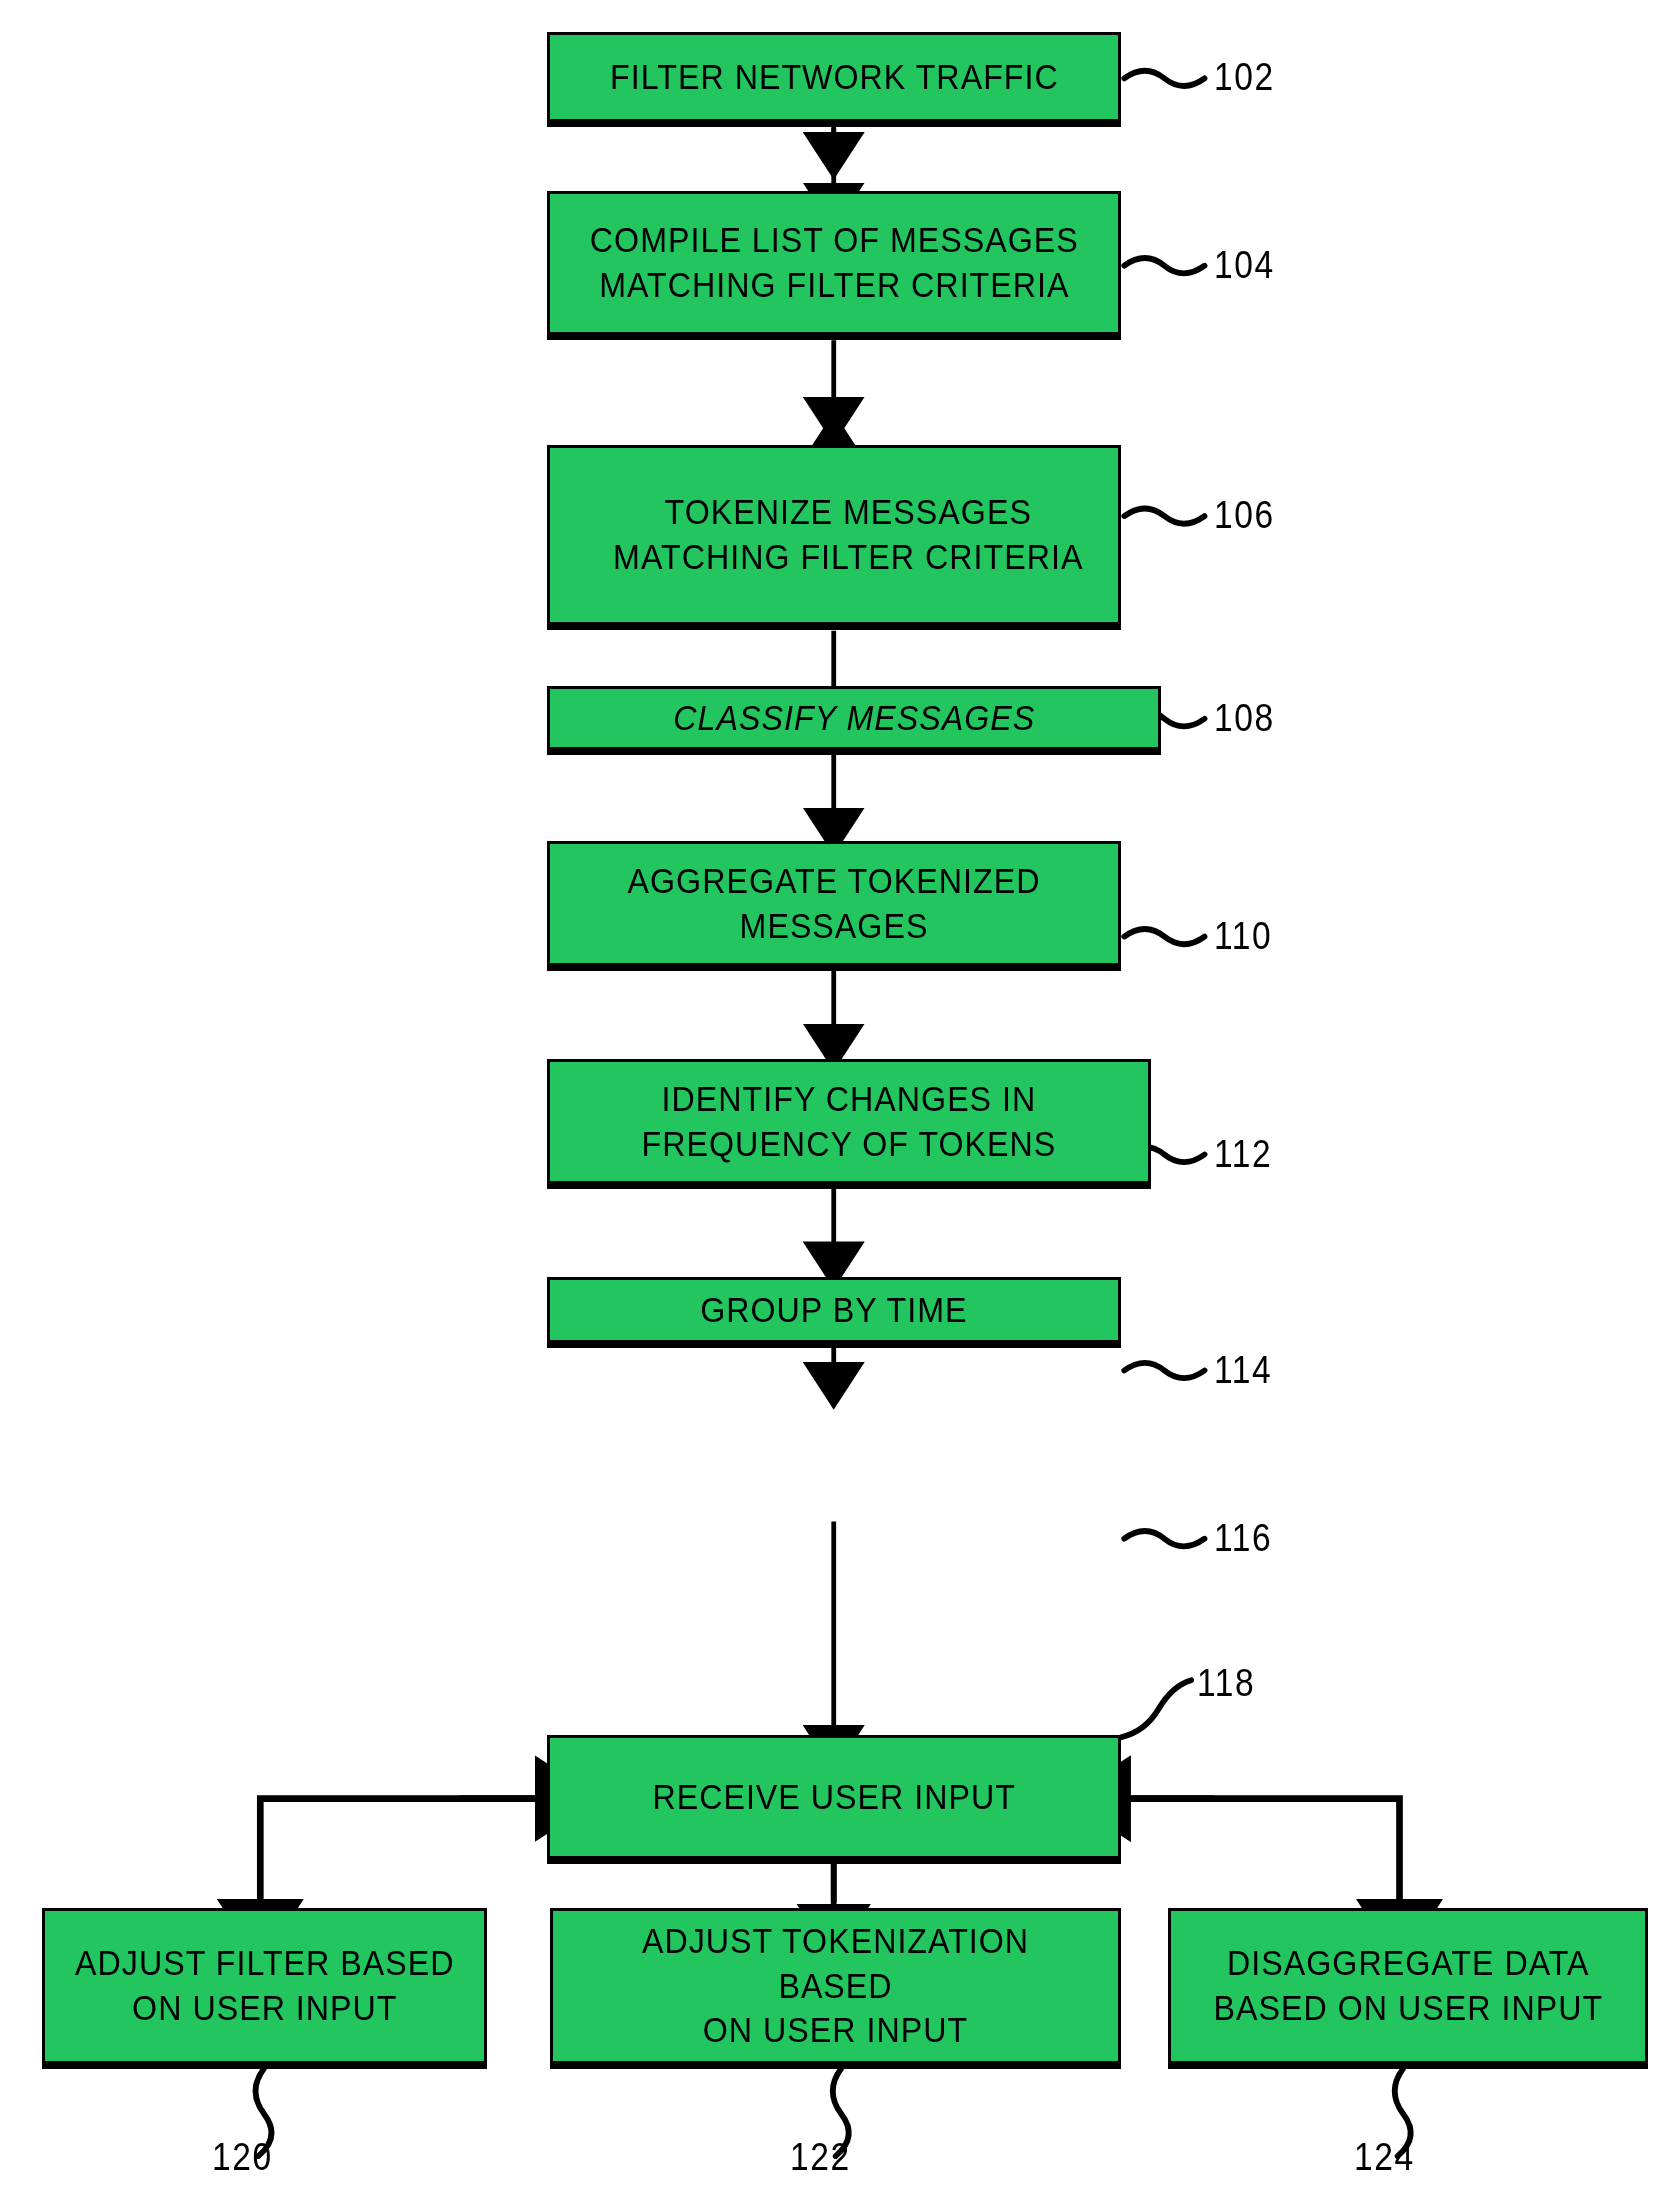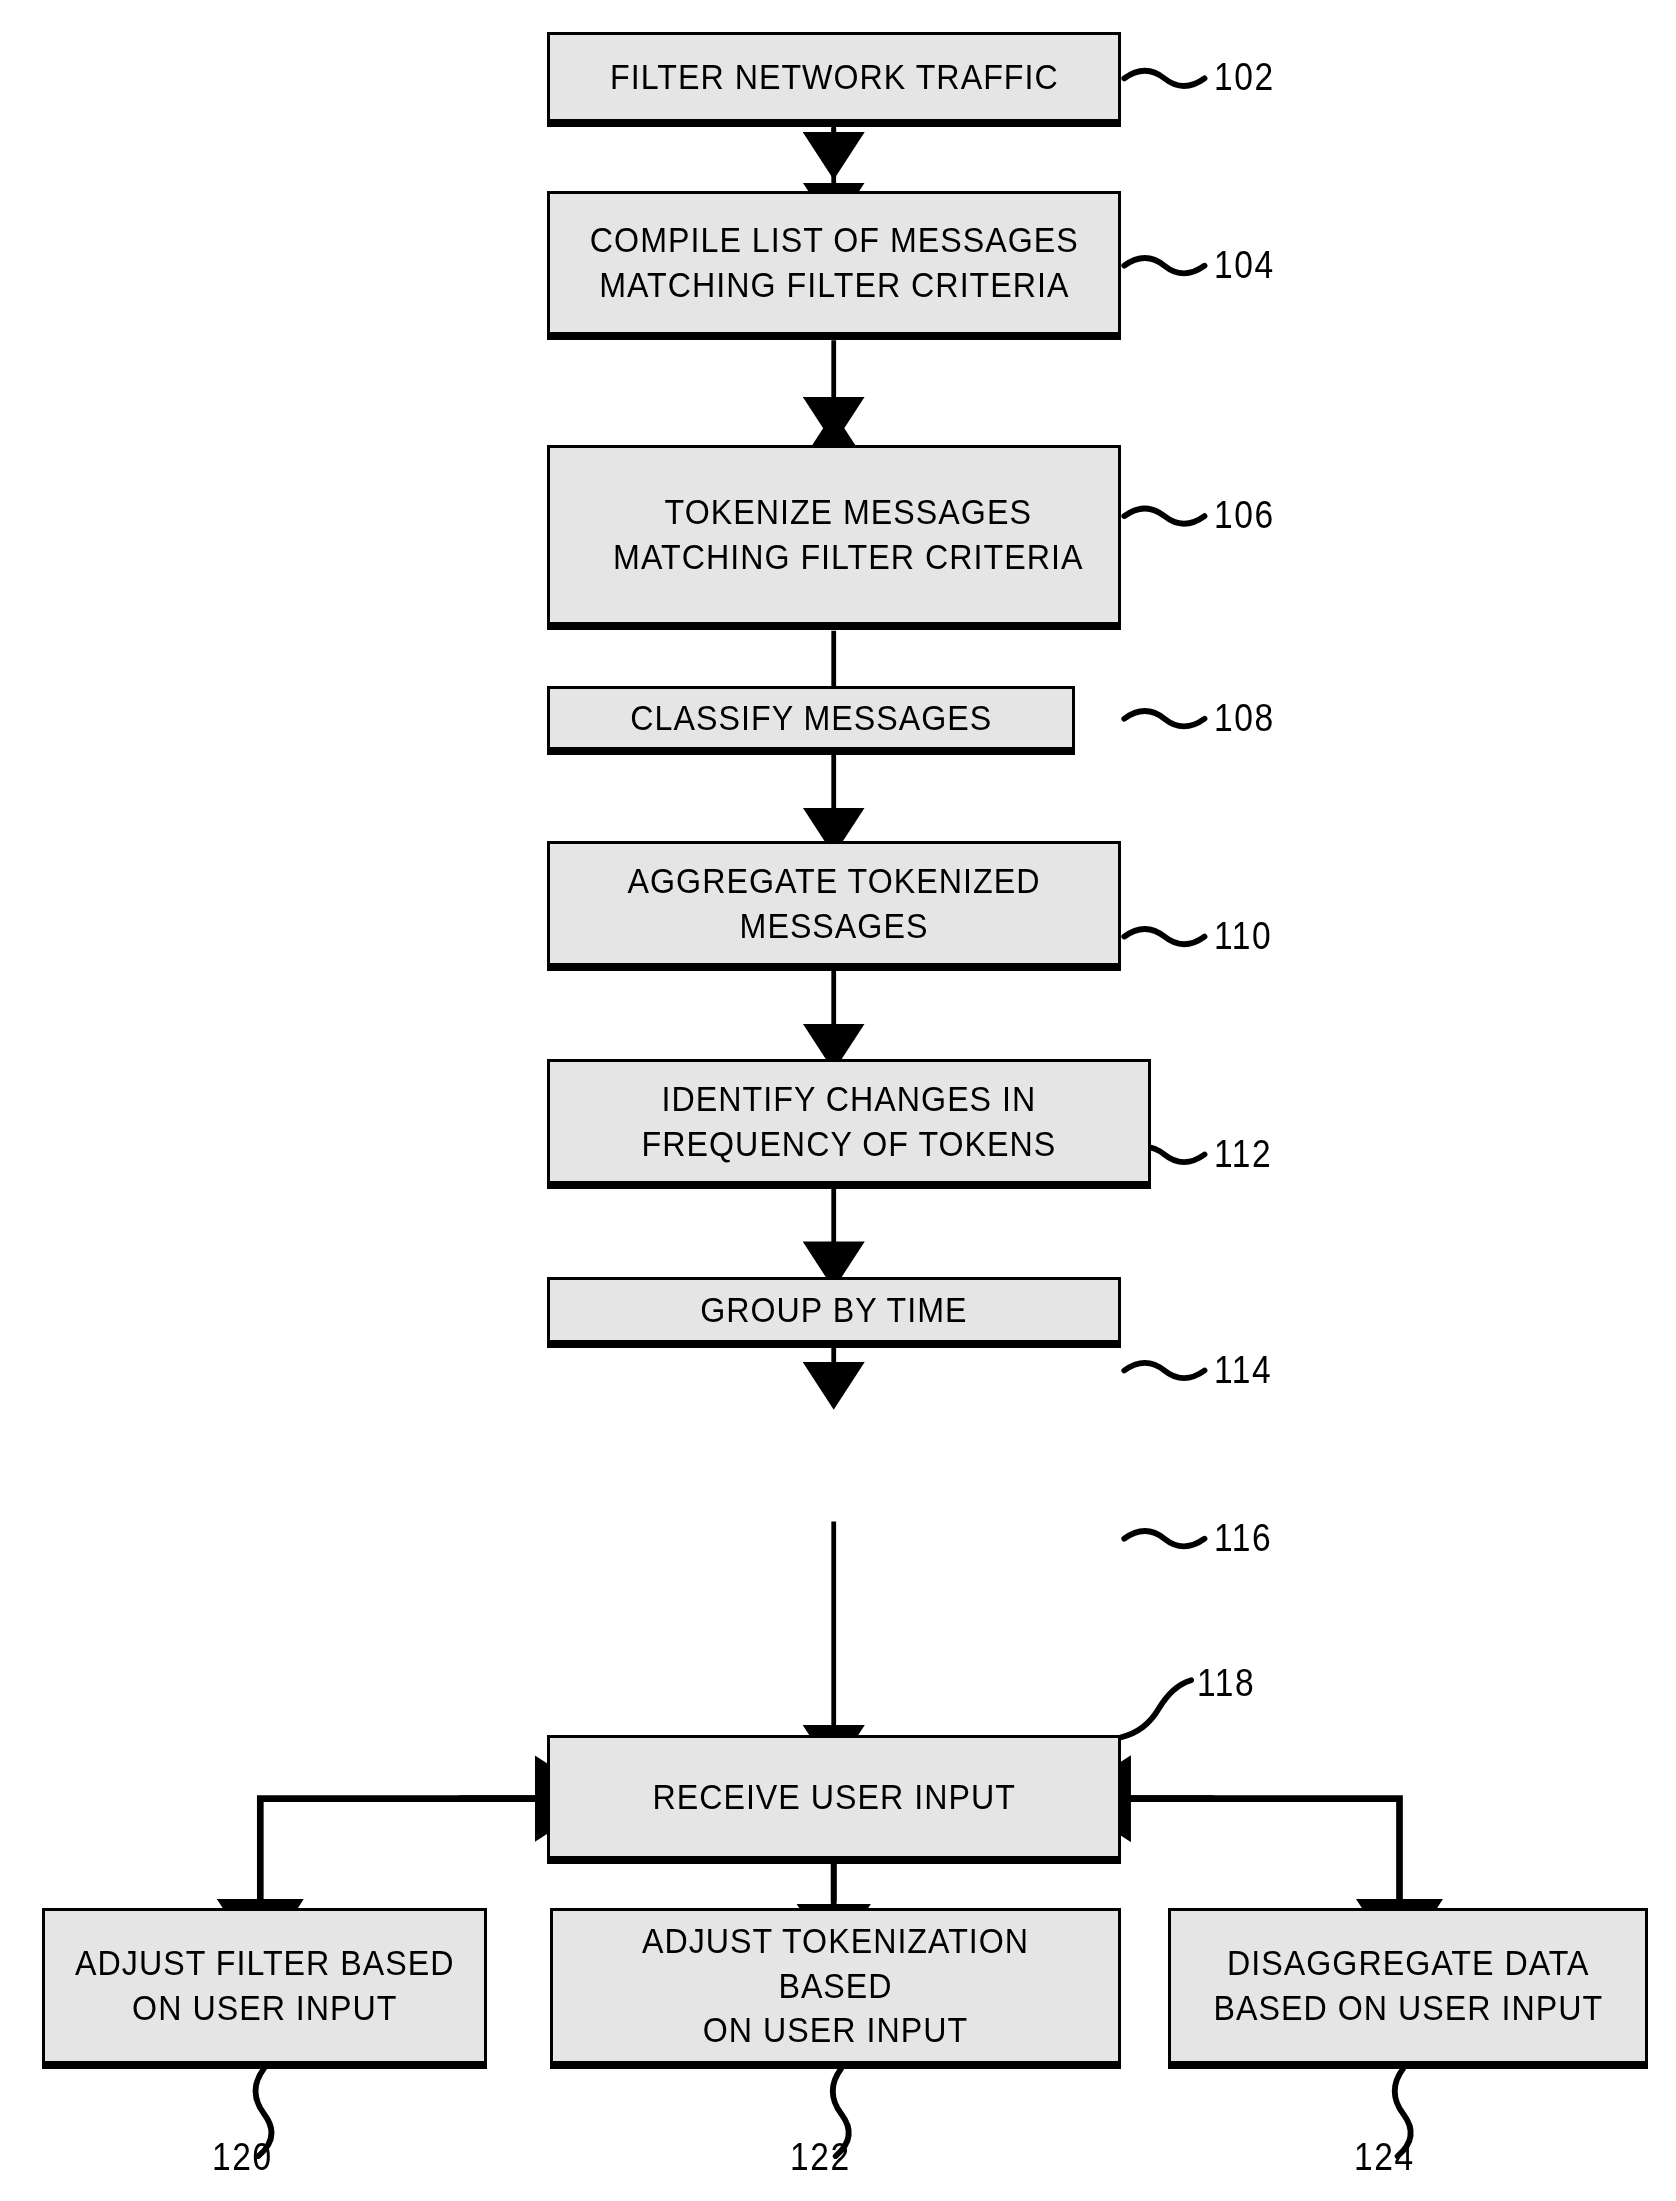--- a/index.html
+++ b/index.html
@@ -19,21 +19,21 @@
     position: absolute;
     left: 0;
     top: 0;
     width: 1677px;
     height: 2201px;
     pointer-events: none;
   }
   .node {
     position: absolute;
     box-sizing: border-box;
-    background: #e5e5e5;
+    background: #22c55e;
     border: 3.8px solid #000000;
     border-bottom-width: 8.6px;
     display: flex;
     align-items: center;
     justify-content: center;
     text-align: center;
     z-index: 3;
   }
   .node .txt {
     display: block;
@@ -128,21 +128,21 @@
 MATCHING FILTER CRITERIA</span>
   </div>
   <div class="refnum" style="left:1214px; top:243px;">104</div>
 
   <div class="node" style="left:547px; top:445px; width:574px; height:185px;padding-left:28px;">
     <span class="txt">TOKENIZE MESSAGES
 MATCHING FILTER CRITERIA</span>
   </div>
   <div class="refnum" style="left:1214px; top:493px;">106</div>
 
-  <div class="node" style="left:547px; top:686px; width:528px; height:69px;">
+  <div class="node" style="left:547px; top:686px; width:614px; height:69px;font-style:italic;">
     <span class="txt">CLASSIFY MESSAGES</span>
   </div>
   <div class="refnum" style="left:1214px; top:696px;">108</div>
 
   <div class="node" style="left:547px; top:841px; width:574px; height:130px;">
     <span class="txt">AGGREGATE TOKENIZED
 MESSAGES</span>
   </div>
   <div class="refnum" style="left:1214px; top:914px;">110</div>
 

